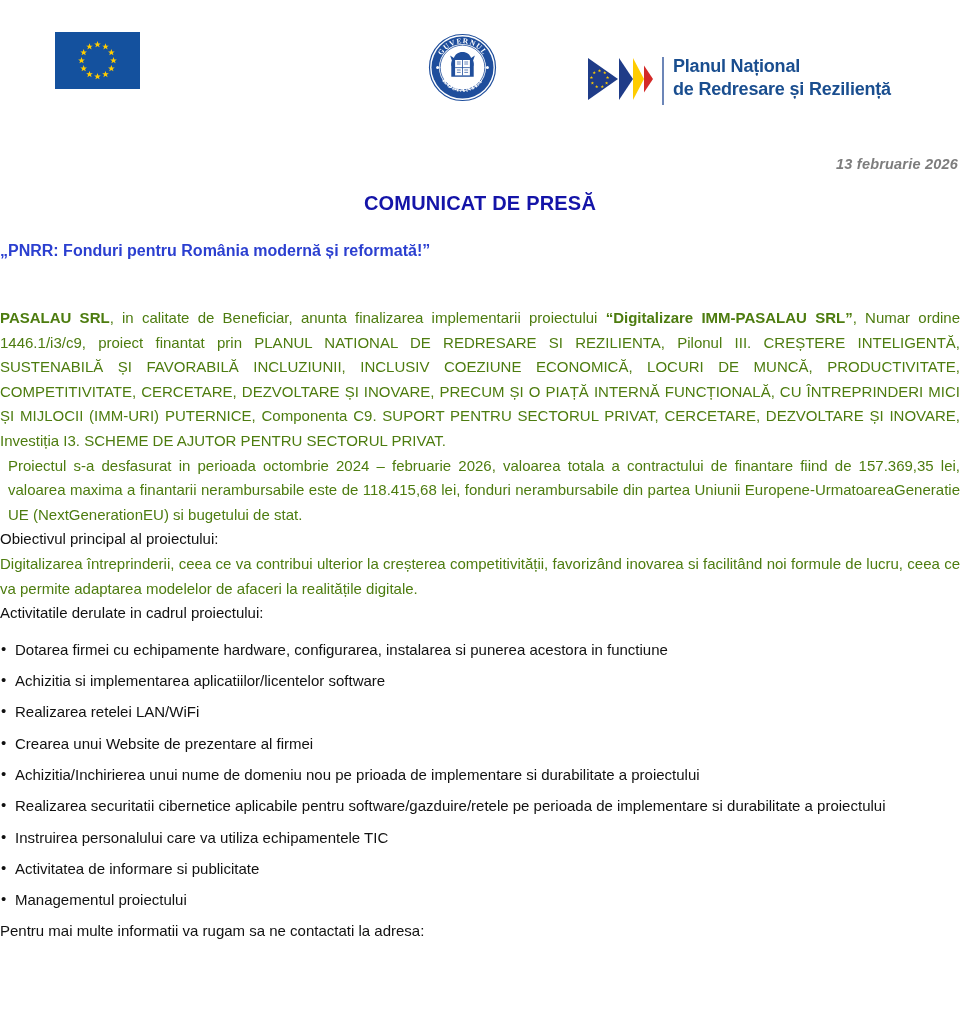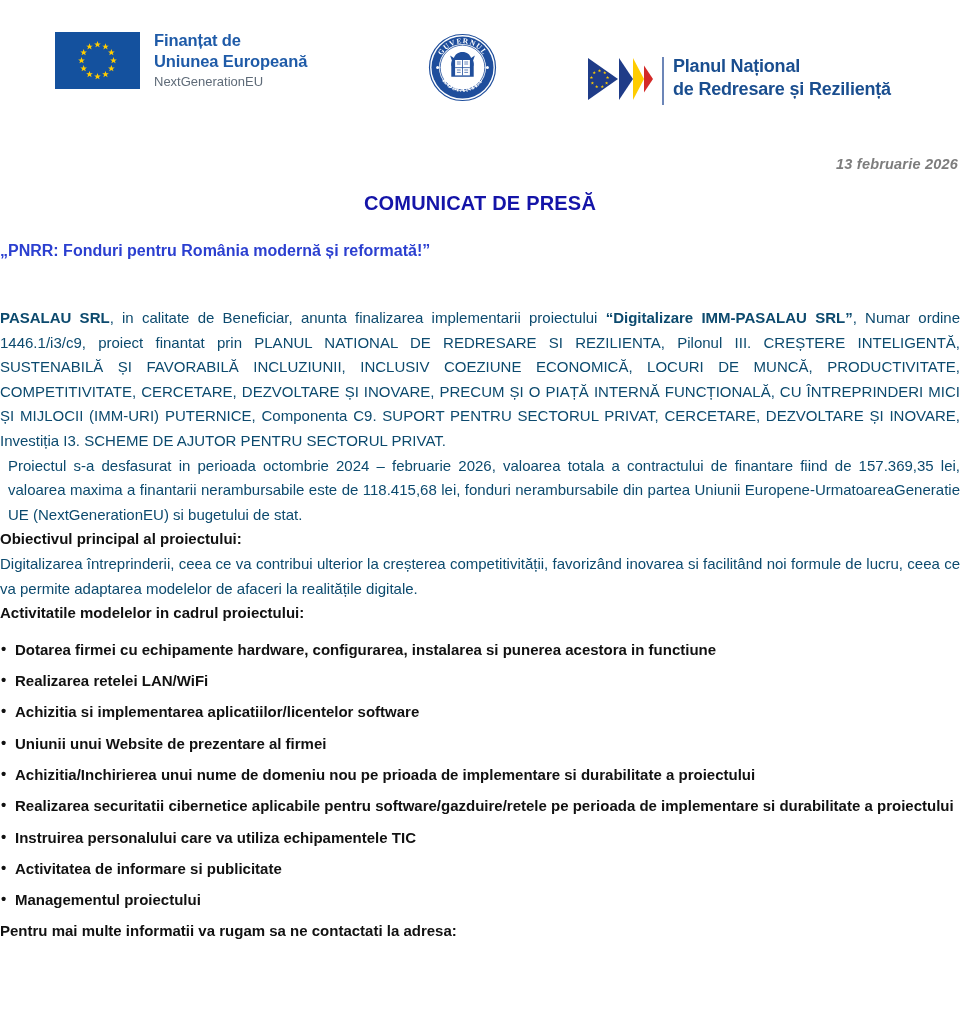--- a/index.html
+++ b/index.html
@@ -116,47 +116,46 @@
     margin-top: 27px;
   }
 
   .body-block { margin-top: 46px; }
 
   p.para {
     font-size: 15px;
     line-height: 1.64;
     text-align: justify;
     margin: 0;
-    color: #0c4a6e;
+    color: #4d7c0f;
   }
   p.para + p.para { margin-top: 0; margin-left: 8px; }
 
   .gap-sm { margin-top: 16px; }
   .gap-md { margin-top: 21px; }
 
   .heading {
     font-size: 15px;
-    font-weight: bold;
+    font-weight: normal;
     line-height: 1.64;
     margin: 0;
   }
 
   ul.bullets {
     list-style: none;
     margin: 12px 0 0 0;
     padding: 0;
   }
   ul.bullets li {
     font-size: 15px;
     line-height: 1.62;
     text-align: justify;
     margin-bottom: 7px;
     position: relative;
     padding-left: 15px;
-    font-weight: bold;
   }
   ul.bullets li::before {
     content: "\2022";
     position: absolute;
     left: 1px;
     top: -1px;
     font-size: 15px;
   }
   b { font-weight: bold; }
 </style>
@@ -203,25 +202,20 @@
               </g>
             <g transform="rotate(300) translate(0,-16) rotate(-300)">
                 <polygon points="0,-3.4 0.9,-1 3.3,-1 1.4,0.4 2.1,2.8 0,1.4 -2.1,2.8 -1.4,0.4 -3.3,-1 -0.9,-1"></polygon>
               </g>
             <g transform="rotate(330) translate(0,-16) rotate(-330)">
                 <polygon points="0,-3.4 0.9,-1 3.3,-1 1.4,0.4 2.1,2.8 0,1.4 -2.1,2.8 -1.4,0.4 -3.3,-1 -0.9,-1"></polygon>
               </g>
           </g>
         </g>
       </svg>
-    </div>
-    <div class="eu-text">
-      <div class="l1">Finanțat de</div>
-      <div class="l2">Uniunea Europeană</div>
-      <div class="l3">NextGenerationEU</div>
     </div>
   </div>
 
   <div class="gov-seal">
     <svg width="69" height="69" viewBox="0 0 69 69" aria-hidden="true">
       <circle cx="34.5" cy="34.5" r="33" fill="#ffffff" stroke="#1F4E9C" stroke-width="1.2"></circle>
       <circle cx="34.5" cy="34.5" r="31" fill="#1F4E9C"></circle>
       <circle cx="34.5" cy="34.5" r="23.5" fill="#ffffff"></circle>
       <circle cx="34.5" cy="34.5" r="22.3" fill="none" stroke="#1F4E9C" stroke-width="0.8"></circle>
       <path id="arcTop" d="M 34.5 7.5 m -24.2 27 a 24.2 24.2 0 0 1 48.4 0" fill="none"></path>
@@ -314,27 +308,27 @@
   <div class="body-block">
 
     <p class="para"><b>PASALAU SRL</b><span>, in calitate de Beneficiar, anunta finalizarea implementarii proiectului </span><b>“Digitalizare IMM-PASALAU SRL”</b><span>, Numar ordine 1446.1/i3/c9, proiect finantat prin PLANUL NATIONAL DE REDRESARE SI REZILIENTA, Pilonul III. CREȘTERE INTELIGENTĂ, SUSTENABILĂ ȘI FAVORABILĂ INCLUZIUNII, INCLUSIV COEZIUNE ECONOMICĂ, LOCURI DE MUNCĂ, PRODUCTIVITATE, COMPETITIVITATE, CERCETARE, DEZVOLTARE ȘI INOVARE, PRECUM ȘI O PIAȚĂ INTERNĂ FUNCȚIONALĂ, CU ÎNTREPRINDERI MICI ȘI MIJLOCII (IMM-URI) PUTERNICE, Componenta C9. SUPORT PENTRU SECTORUL PRIVAT, CERCETARE, DEZVOLTARE ȘI INOVARE, Investiția I3. SCHEME DE AJUTOR PENTRU SECTORUL PRIVAT.</span></p>
 
     <p class="para">Proiectul s-a desfasurat in perioada octombrie 2024 – februarie 2026, valoarea totala a contractului de finantare fiind de 157.369,35 lei, valoarea maxima a finantarii nerambursabile este de 118.415,68 lei, fonduri nerambursabile din partea Uniunii Europene-UrmatoareaGeneratie UE (NextGenerationEU) si bugetului de stat.</p>
 
     <p class="heading gap-md">Obiectivul principal al proiectului:</p>
 
     <p class="para gap-sm">Digitalizarea întreprinderii, ceea ce va contribui ulterior la creșterea competitivității, favorizând inovarea si facilitând noi formule de lucru, ceea ce va permite adaptarea modelelor de afaceri la realitățile digitale.</p>
 
-    <p class="heading gap-md">Activitatile modelelor in cadrul proiectului:</p>
+    <p class="heading gap-md">Activitatile derulate in cadrul proiectului:</p>
 
     <ul class="bullets">
       <li>Dotarea firmei cu echipamente hardware, configurarea, instalarea si punerea acestora in functiune</li>
+      <li>Achizitia si implementarea aplicatiilor/licentelor software</li>
       <li>Realizarea retelei LAN/WiFi</li>
-      <li>Achizitia si implementarea aplicatiilor/licentelor software</li>
-      <li>Uniunii unui Website de prezentare al firmei</li>
+      <li>Crearea unui Website de prezentare al firmei</li>
       <li>Achizitia/Inchirierea unui nume de domeniu nou pe prioada de implementare si durabilitate a proiectului</li>
       <li>Realizarea securitatii cibernetice aplicabile pentru software/gazduire/retele pe perioada de implementare si durabilitate a proiectului</li>
       <li>Instruirea personalului care va utiliza echipamentele TIC</li>
       <li>Activitatea de informare si publicitate</li>
       <li>Managementul proiectului</li>
     </ul>
 
     <p class="heading gap-md">Pentru mai multe informatii va rugam sa ne contactati la adresa:</p>
 
   </div>

